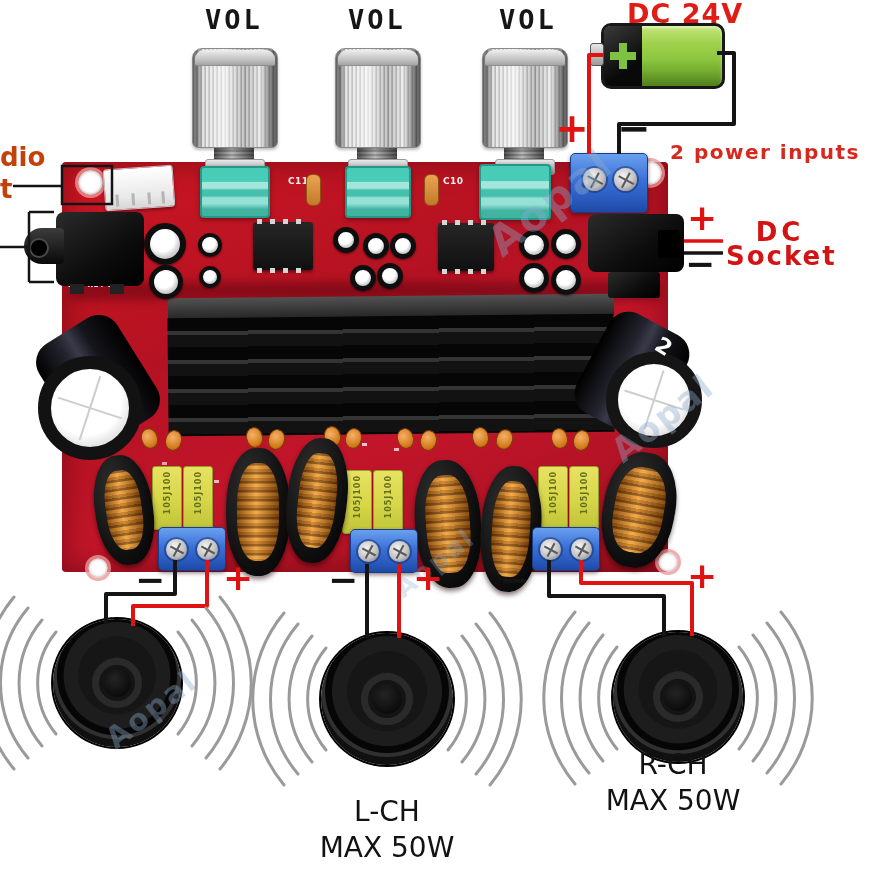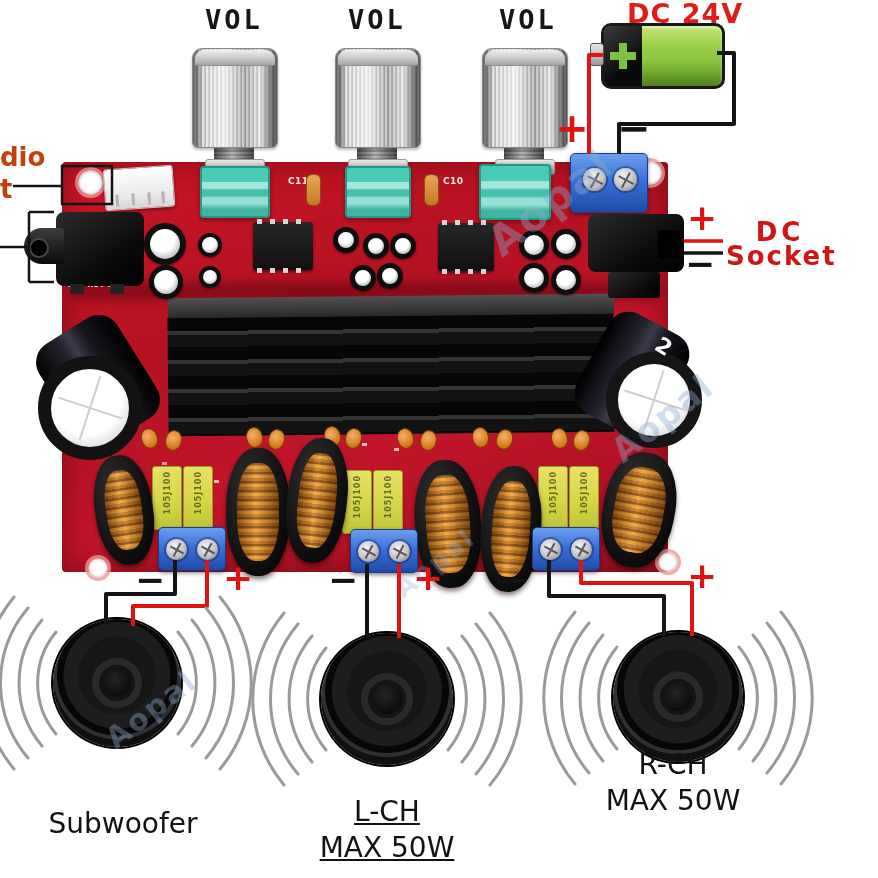--- a/index.html
+++ b/index.html
@@ -326,40 +326,40 @@
   </svg>
 
   <div class="abs vol" style="left:189px;top:4px;">VOL</div>
   <div class="abs vol" style="left:332px;top:4px;">VOL</div>
   <div class="abs vol" style="left:483px;top:4px;">VOL</div>
   <div class="abs red-bold" style="left:627px;top:-2px;font-size:27px;letter-spacing:1px;">DC 24V</div>
 
   <div class="abs mark red" style="left:555px;top:108px;font-size:40px;">+</div>
   <div class="abs mark blk" style="left:617px;top:108px;font-size:40px;">−</div>
 
+  <div class="abs note" style="left:670px;top:141px;">2 power inputs</div>
 
   <div class="abs mark red" style="left:685px;top:200px;">+</div>
   <div class="abs mark blk" style="left:683px;top:246px;">−</div>
   <div class="abs dcsock" style="left:740px;top:220px;width:80px;letter-spacing:4px;">DC</div>
   <div class="abs dcsock" style="left:726px;top:244px;width:108px;">Socket</div>
 
   <div class="abs audio-frag" style="left:0px;top:144px;">dio</div>
   <div class="abs audio-frag" style="left:0px;top:176px;">t</div>
 
   <div class="abs mark blk" style="left:133px;top:562px;">−</div>
   <div class="abs mark red" style="left:221px;top:560px;">+</div>
   <div class="abs mark blk" style="left:326px;top:562px;">−</div>
   <div class="abs mark red" style="left:411px;top:560px;">+</div>
   <div class="abs mark blk" style="left:497px;top:562px;">−</div>
   <div class="abs mark red" style="left:685px;top:558px;">+</div>
 
   <div class="abs spk-label" style="left:13px;top:806px;">
-    <div>Subwoofer</div>
-  </div>
-  <div class="abs spk-label" style="left:277px;top:794px;text-decoration:underline;">
+  </div>
+  <div class="abs spk-label" style="left:277px;top:794px;">
     <div>L-CH</div>
     <div>MAX 50W</div>
   </div>
   <div class="abs spk-label" style="left:563px;top:747px;">
     <div>R-CH</div>
     <div>MAX 50W</div>
   </div>
 
 </div>
 

